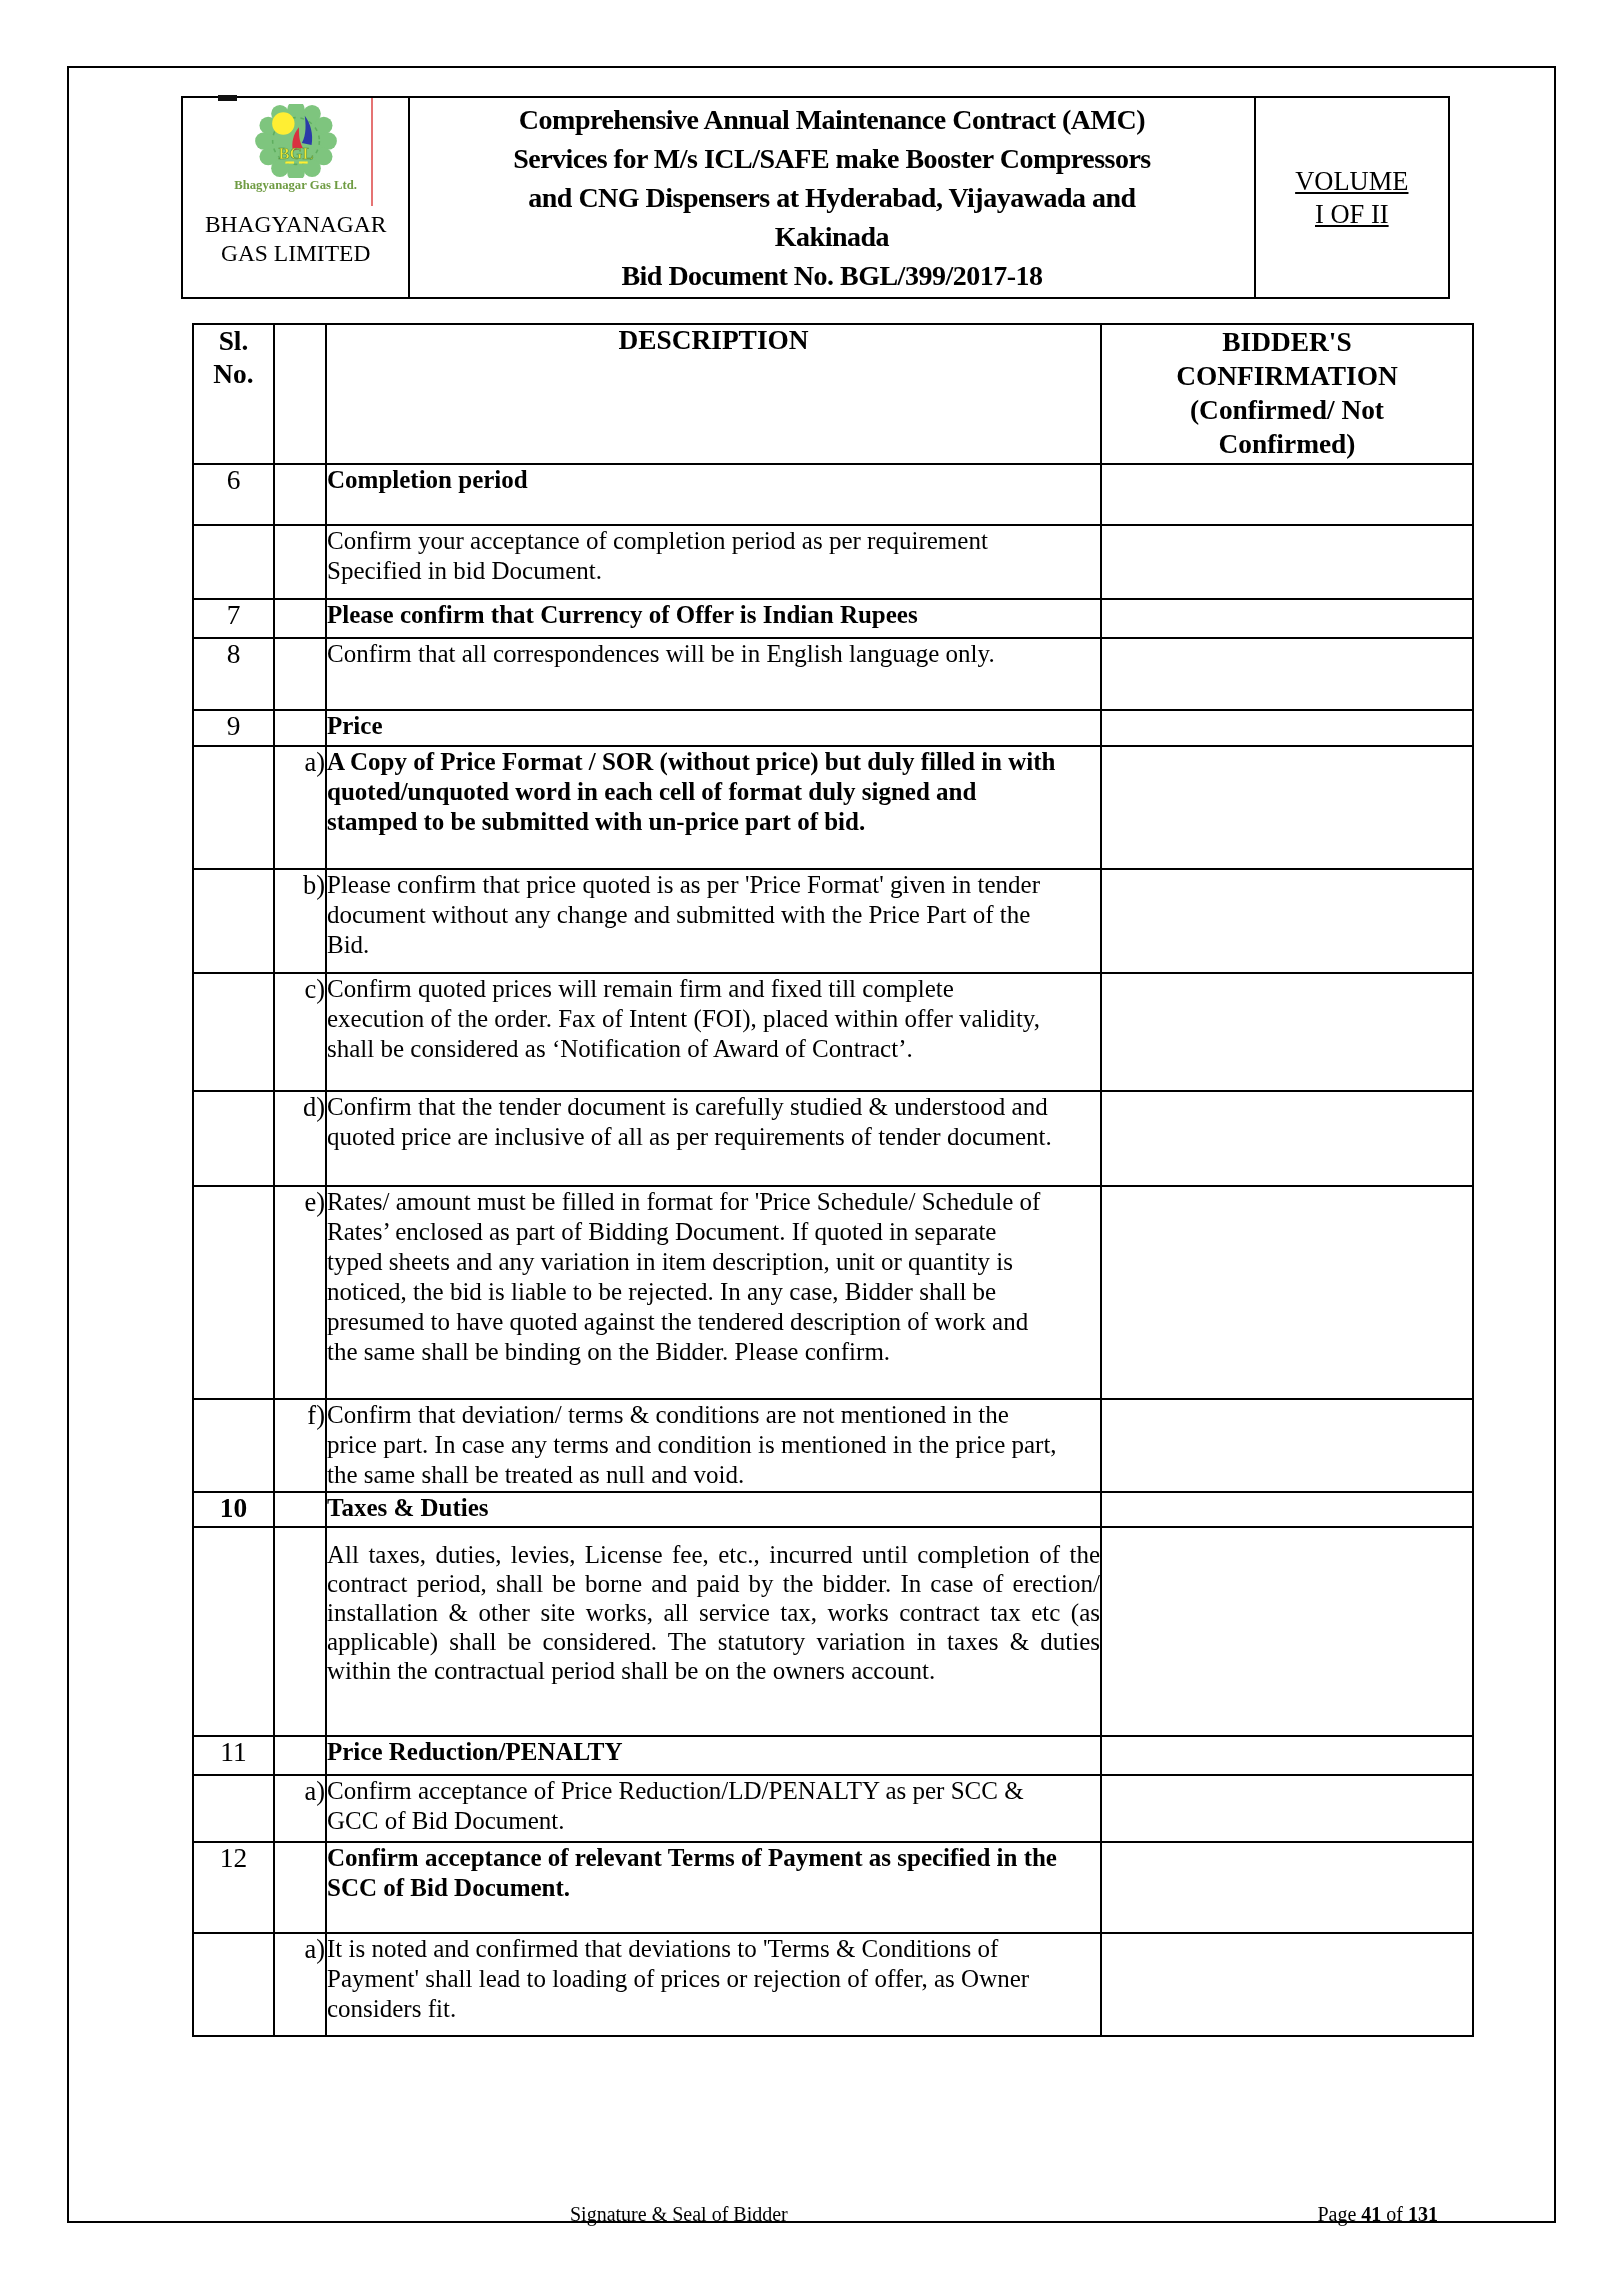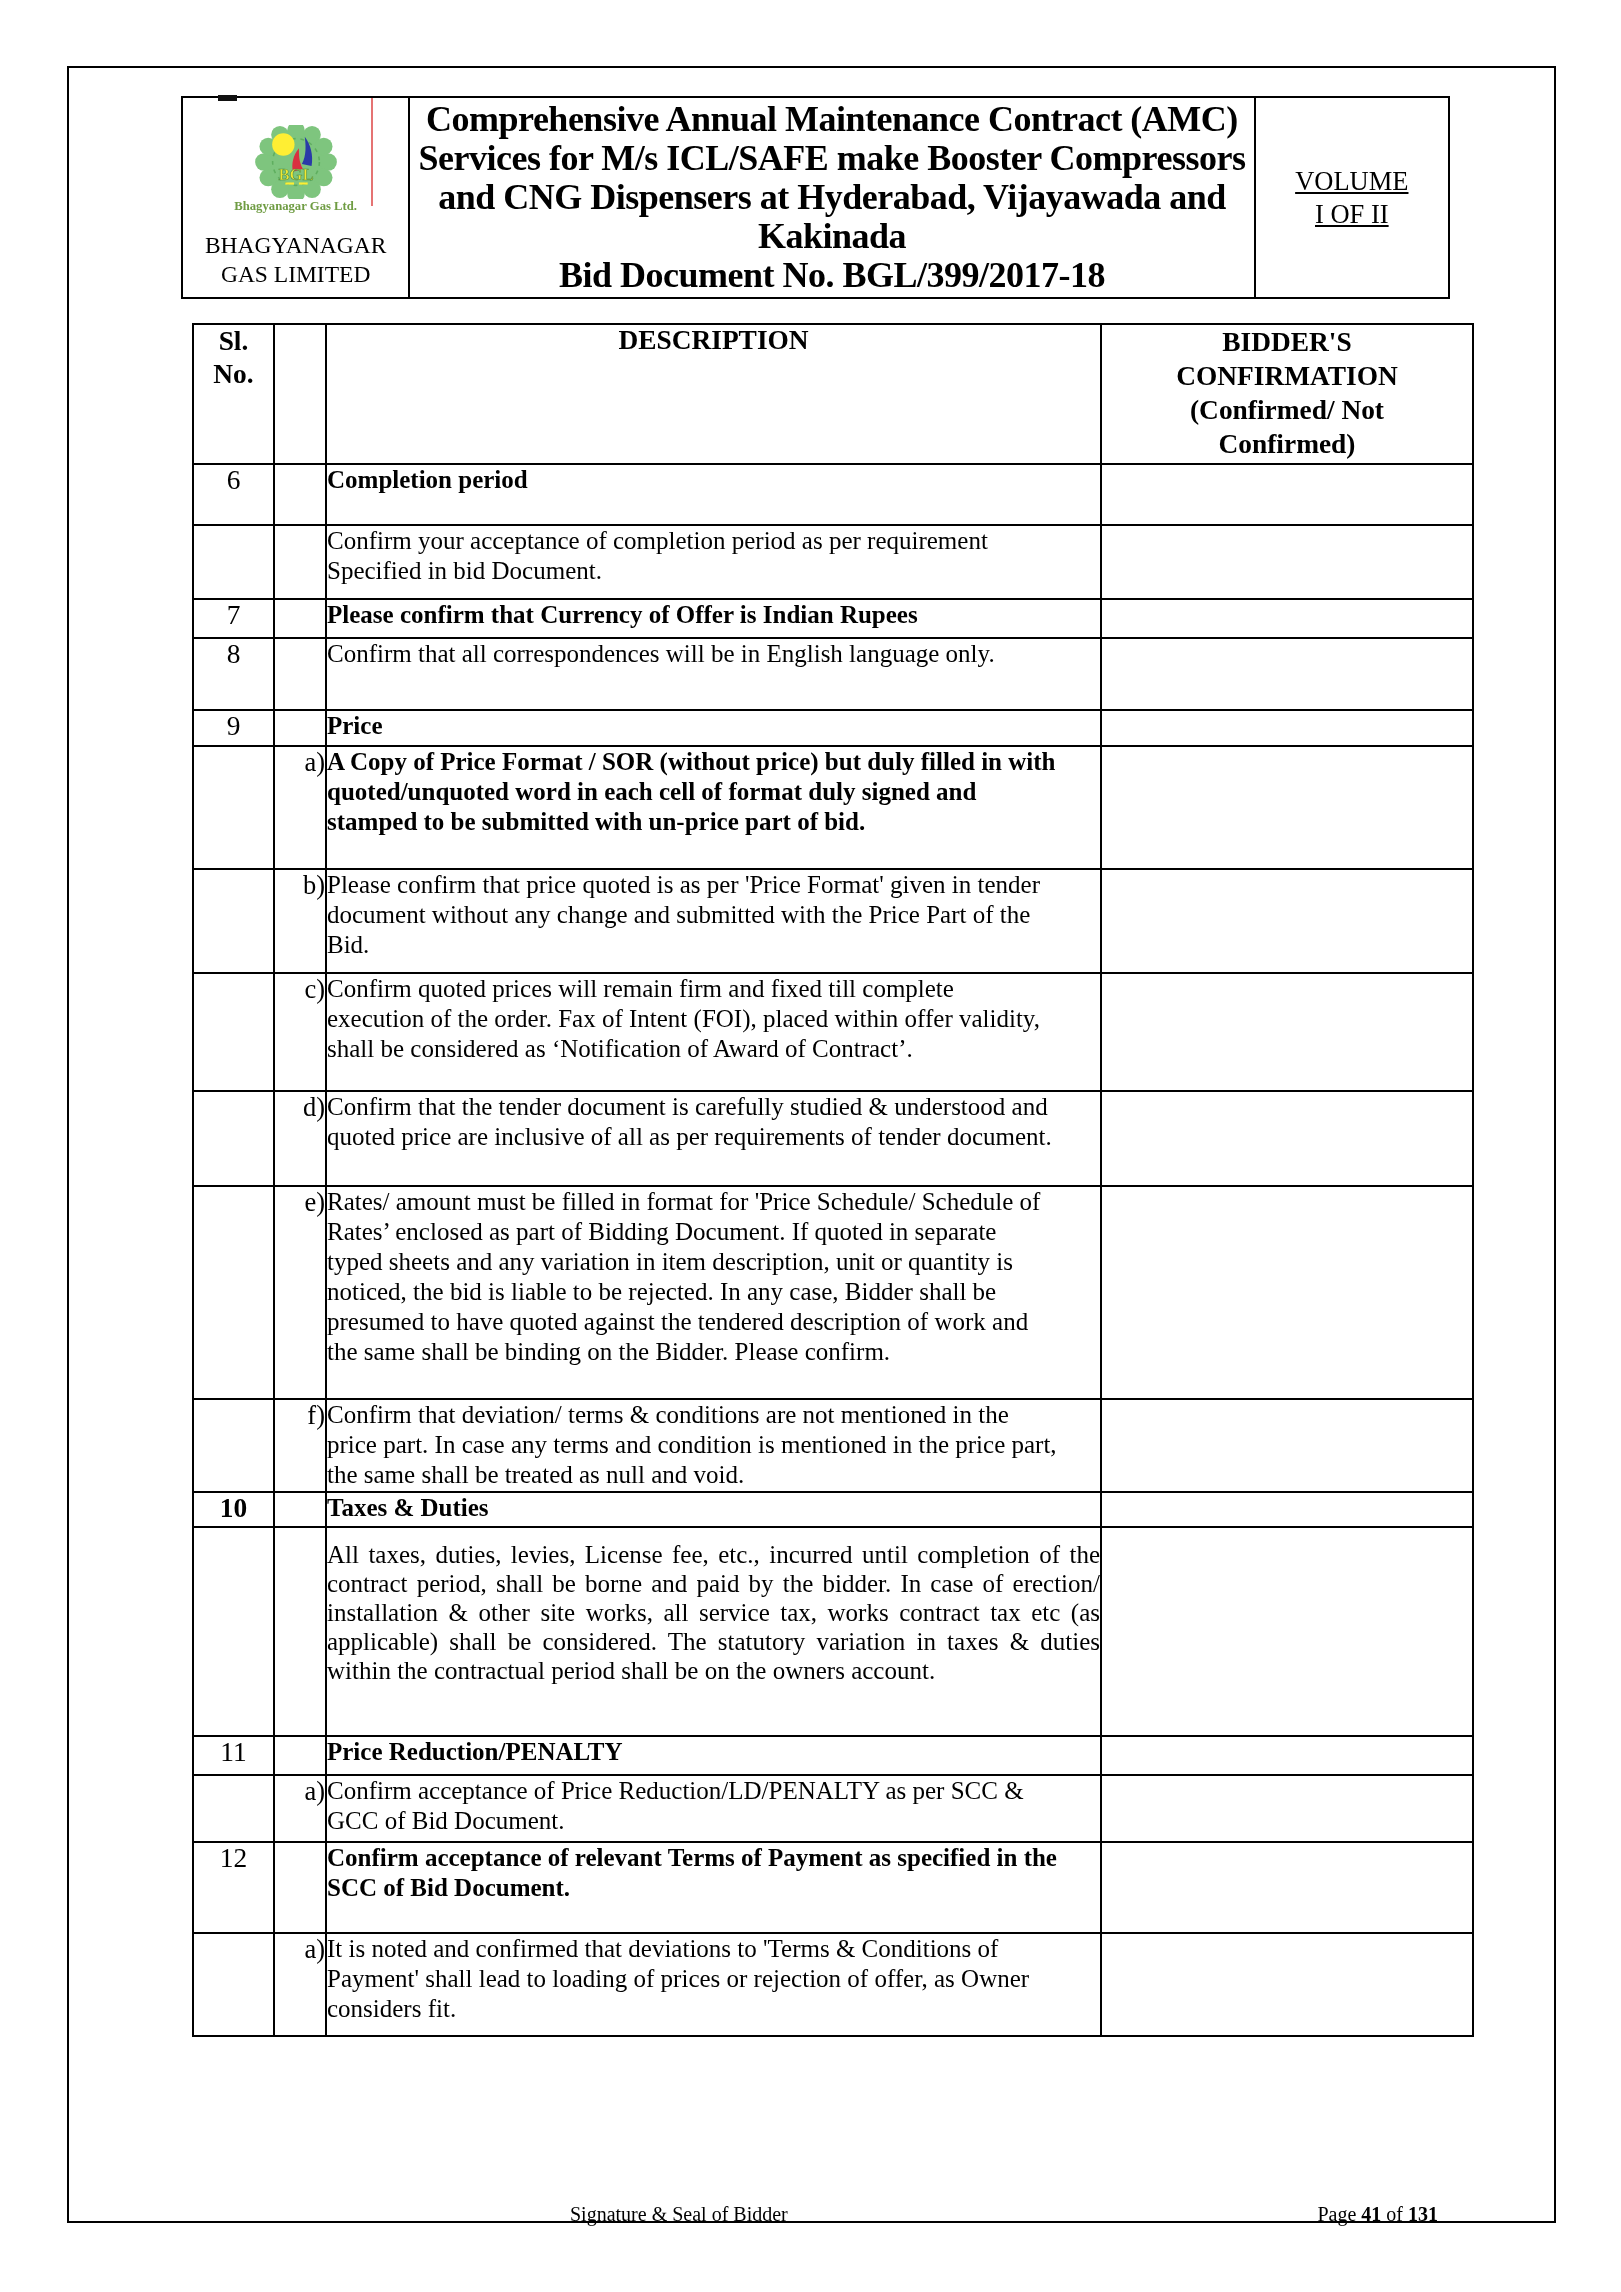--- a/index.html
+++ b/index.html
@@ -16,22 +16,22 @@
   *{margin:0;padding:0;box-sizing:border-box;}
   html,body{background:var(--paper);}
   body{font-family:"Liberation Serif", serif; color:var(--ink);}
   .page{position:relative;width:1621px;height:2293px;background:var(--paper);overflow:hidden;}
 
   
   .page-frame{position:absolute;left:67px;top:66px;width:1489px;height:2157px;border:2px solid #000;}
 
   
   .header-box{position:absolute;left:181px;top:96px;width:1269px;height:203px;border:2.9px solid #000;display:flex;}
-  .logo-cell{position:relative;width:228px;border-right:2px solid #000;text-align:center;padding-top:25px;}
-  .title-cell{width:848px;border-right:2px solid #000;text-align:center;font-weight:bold;font-size:36px;line-height:39px;letter-spacing:-0.5px;padding-top:2px;}
+  .logo-cell{position:relative;width:228px;border-right:2px solid #000;text-align:center;padding-top:4px;}
+  .title-cell{width:848px;border-right:2px solid #000;text-align:center;font-weight:bold;font-size:28px;line-height:39px;letter-spacing:-0.5px;padding-top:2px;}
   .volume-cell{width:193px;display:flex;flex-direction:column;justify-content:center;text-align:center;font-size:26.5px;line-height:33px;text-decoration:underline;}
   .tick{position:absolute;top:-2.9px;left:35px;width:18.6px;height:5.9px;background:#111;}
   .red-line{position:absolute;top:0;left:188px;width:2px;height:108px;background:var(--artifact-red);}
   .bgl-logo{display:block;margin:2px auto 0 auto;}
   .tagline{font-size:12.7px;font-weight:bold;color:var(--tagline-green);line-height:15.7px;}
   .company-name{font-size:23.5px;line-height:29px;color:#000;margin-top:16px;}
 
   
   table.main-table{position:absolute;left:192px;top:323px;width:1281px;border-collapse:collapse;table-layout:fixed;border-radius:11px;}
   table.main-table th, table.main-table td{border:2px solid #000;vertical-align:top;padding:0;}

